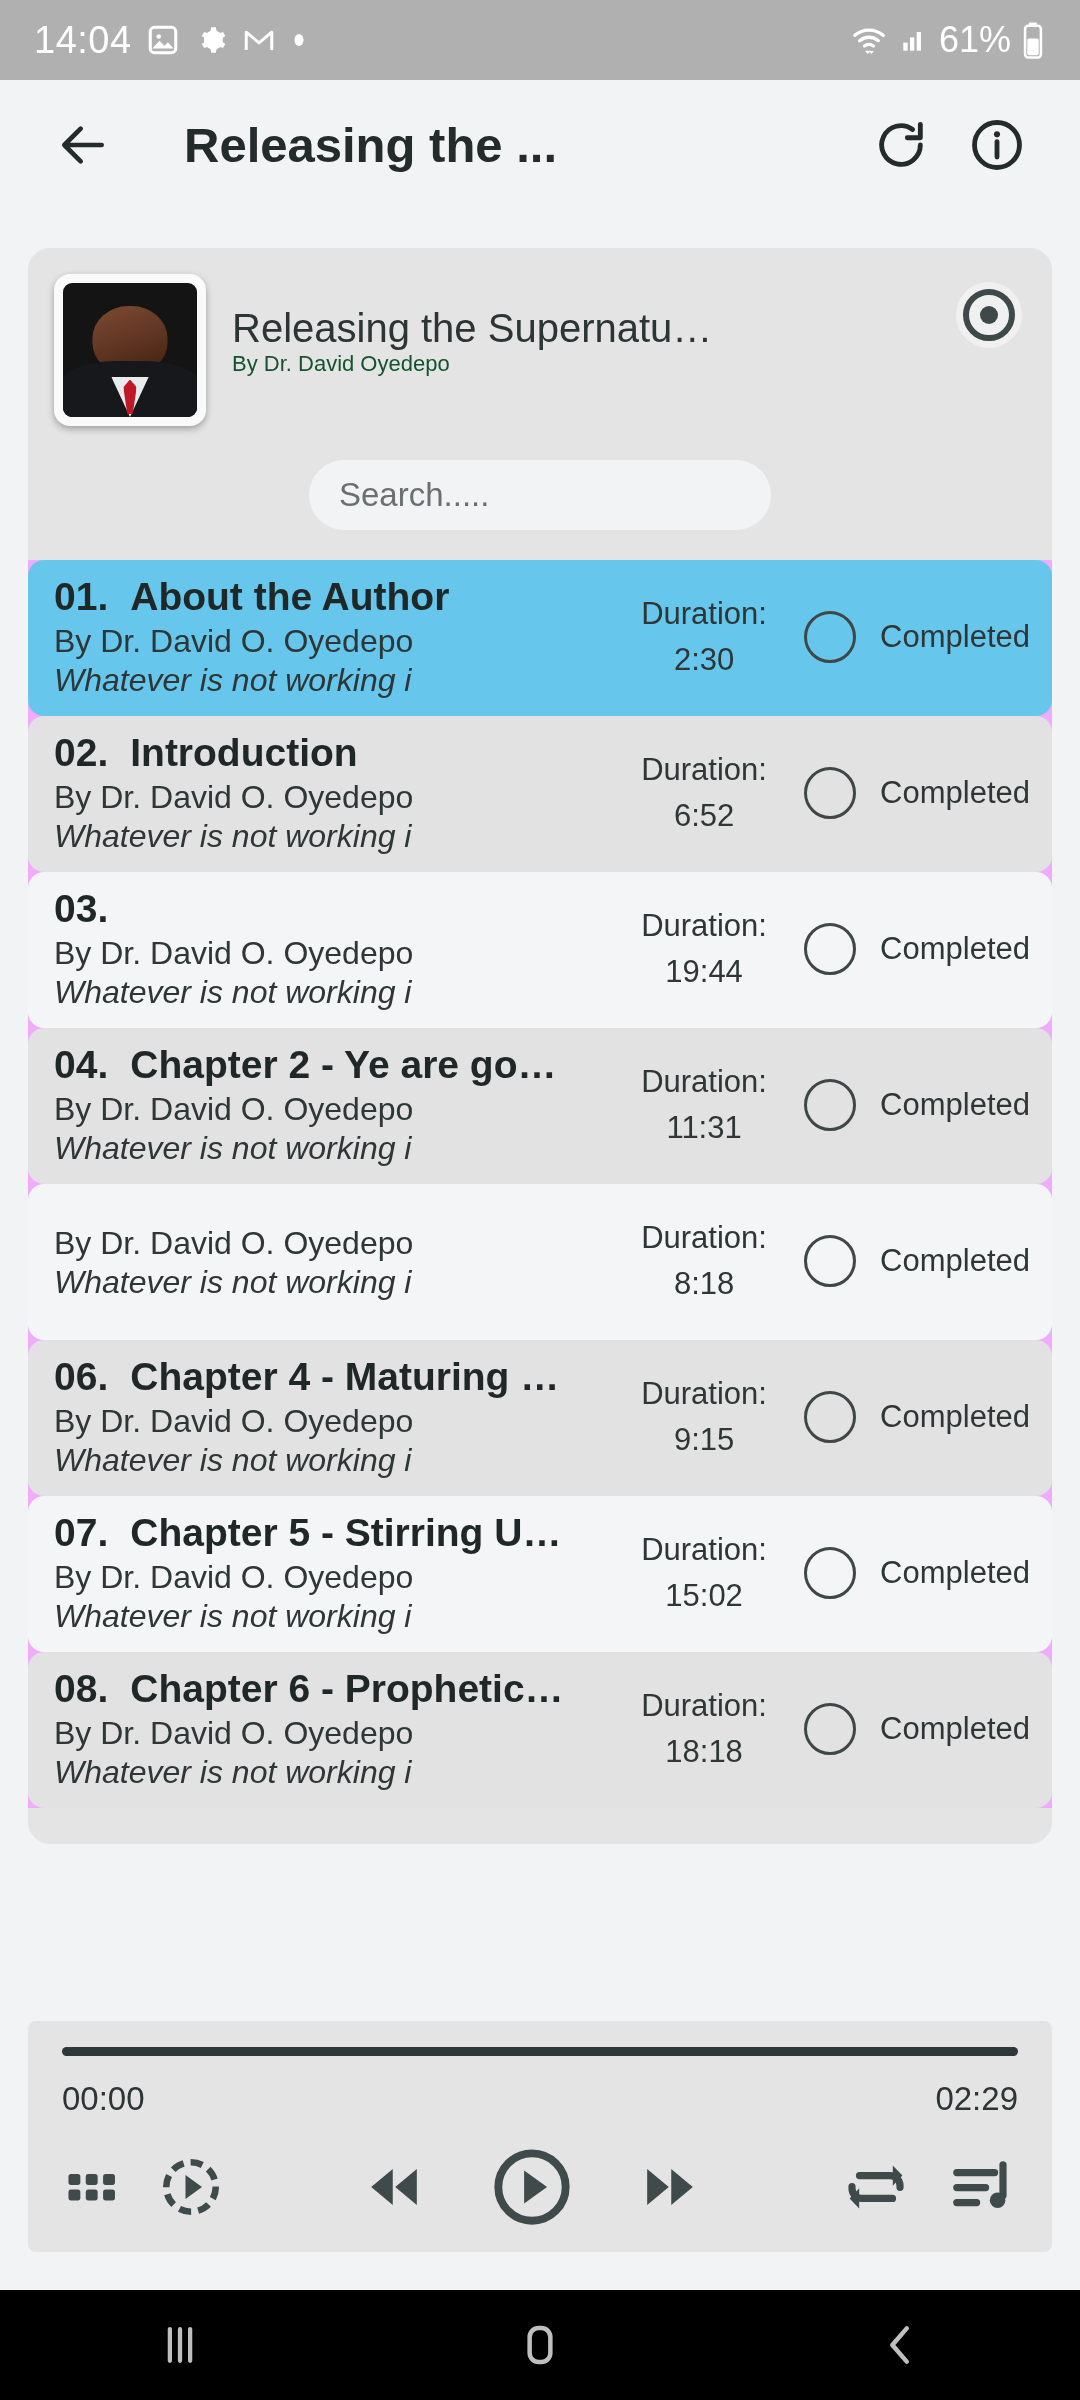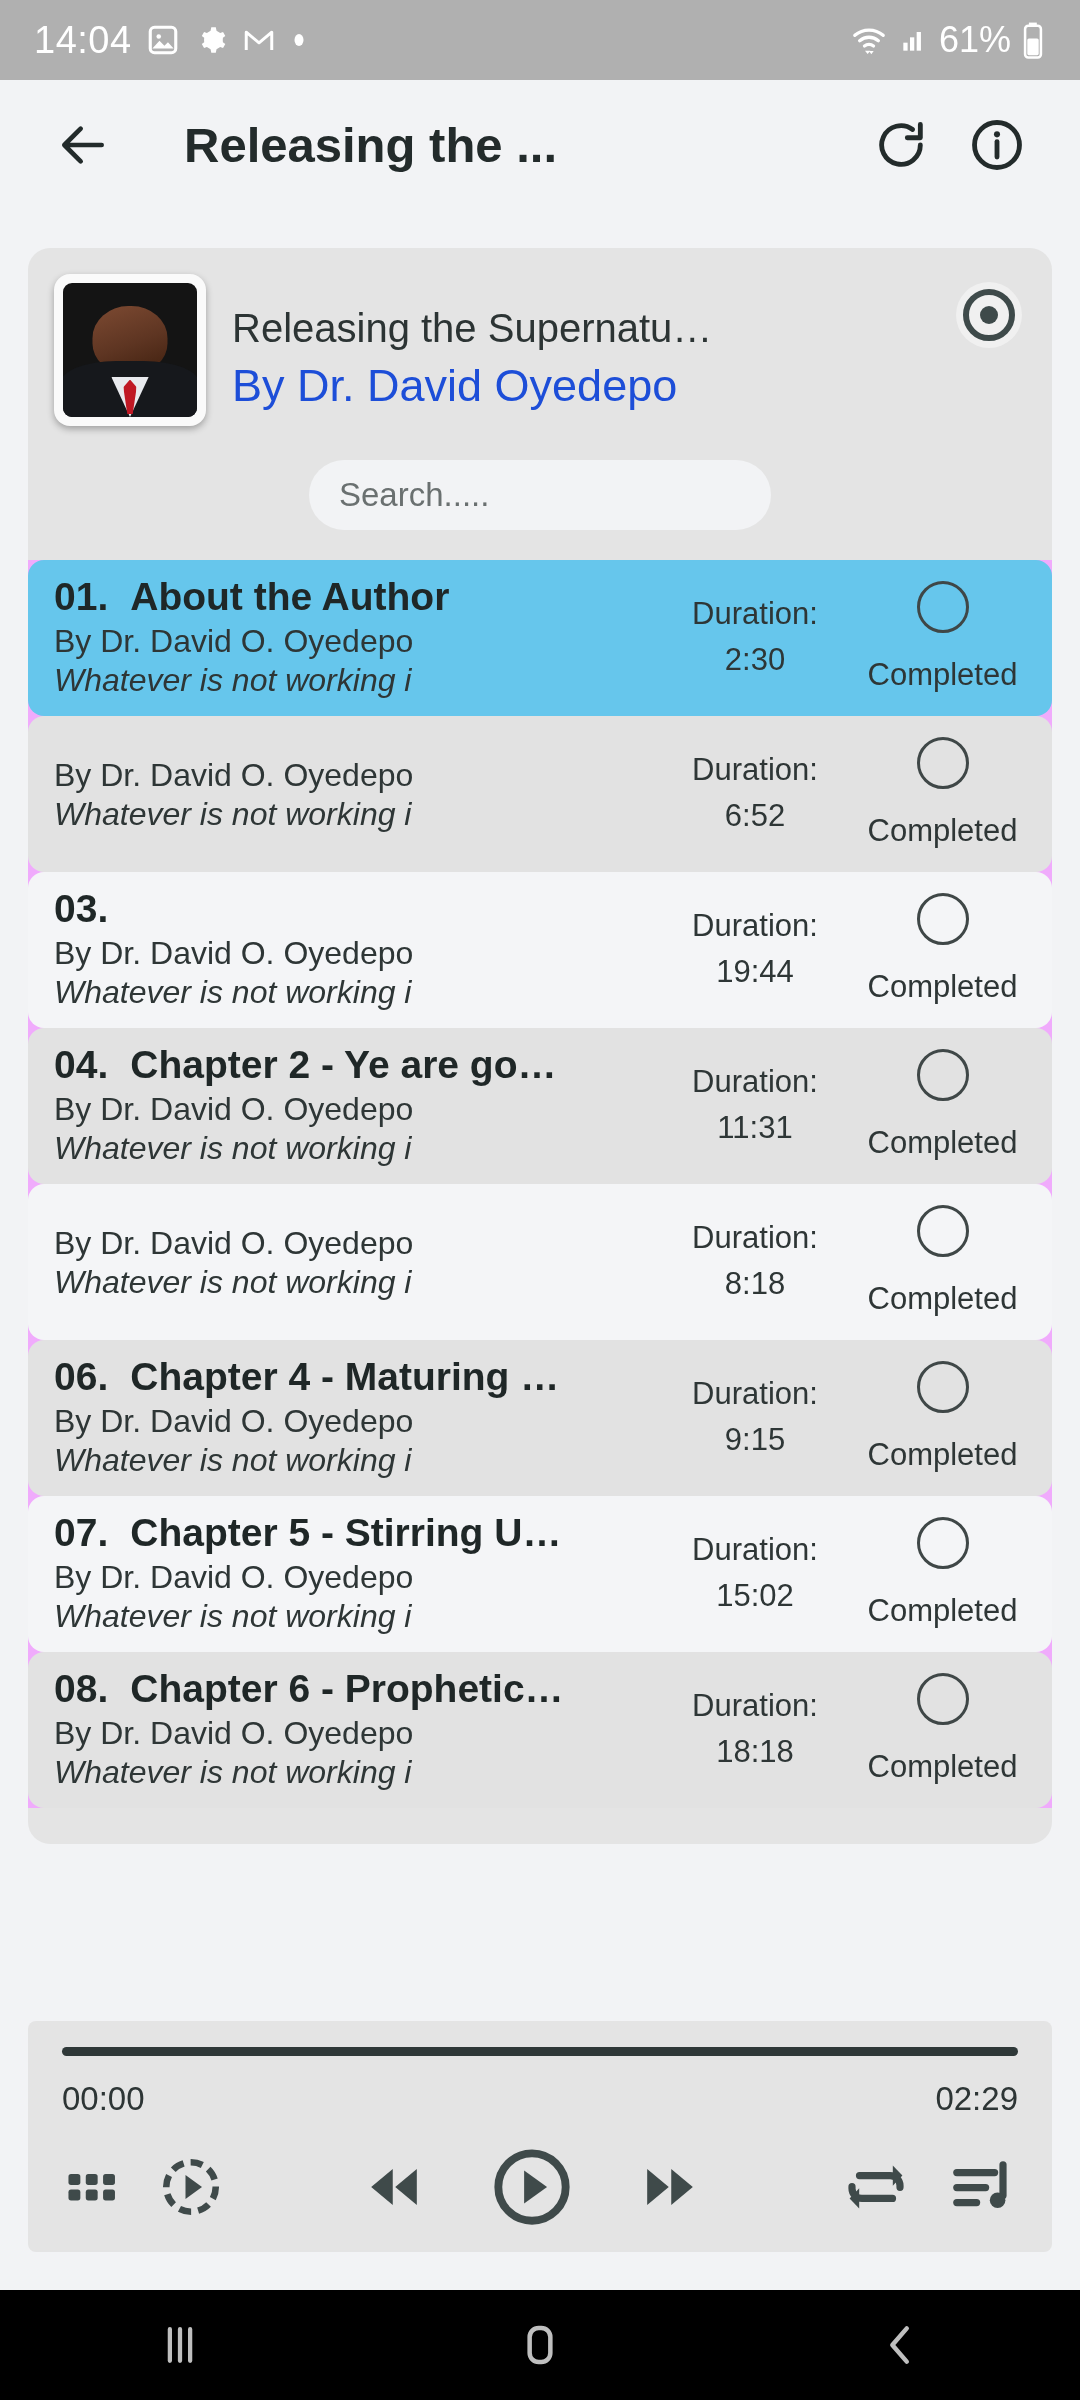--- a/index.html
+++ b/index.html
@@ -65,21 +65,21 @@
   }
   .cover-img .tie {
     position: absolute; bottom: 2%; left: 50%; transform: translateX(-50%);
     width: 10%; height: 26%; background: #c01824; clip-path: polygon(50% 0,100% 22%,70% 100%,30% 100%,0 22%);
   }
   .book-meta { flex: 1; padding-top: 32px; min-width: 0; }
   .book-title {
     font-size: 40px; font-weight: 400; color: #2c3434; white-space: nowrap;
     overflow: hidden; text-overflow: clip;
   }
-  .book-author { font-size: 45px; color: #1d4ed8; margin-top: 9px; }
+  .book-author { font-size: 22px; color: #14532d; }
   .record-btn {
     position: absolute; right: 30px; top: 34px;
     width: 66px; height: 66px; border-radius: 50%;
     background: #f0f0f0; display: flex; align-items: center; justify-content: center;
   }
   .record-ring {
     width: 52px; height: 52px; border-radius: 50%; border: 6px solid #3e4a4a;
     display: flex; align-items: center; justify-content: center;
   }
   .record-dot { width: 18px; height: 18px; border-radius: 50%; background: #3e4a4a; }
@@ -105,21 +105,21 @@
   .tr-title-row { display: flex; align-items: baseline; gap: 22px; white-space: nowrap; overflow: hidden; }
   .tr-num { font-size: 39px; font-weight: 700; color: #1f2727; }
   .tr-name { font-size: 39px; font-weight: 700; color: #1f2727; overflow: hidden; }
   .tr-author { font-size: 32px; color: #2e3636; margin-top: 4px; }
   .tr-desc { font-size: 32px; color: #2e3636; margin-top: 2px; font-style: italic; }
   .tr-dur {
     flex: 0 0 200px; display: flex; flex-direction: column;
     align-items: center; justify-content: center; font-size: 31px; color: #2e3636; line-height: 1.5;
   }
   .tr-status {
-    flex: 0 0 175px; display: flex; flex-direction: column;
+    flex: 0 0 175px; display: flex; 
     align-items: center; justify-content: center; gap: 24px;
   }
   .status-circle { width: 52px; height: 52px; border-radius: 50%; border: 3px solid #3f4747; }
   .status-label { font-size: 31px; color: #2e3636; }
 
   .list-footer { height: 36px; background: #e4e4e4; border-radius: 0 0 22px 22px; margin: 0 28px; }
 
   
   .player {
     margin: 22px 28px 0 28px; background: #e4e4e4; border-radius: 8px;
@@ -266,20 +266,24 @@
           <span>Duration:</span>
           <span>2:30</span>
         </div>
         <div class="tr-status">
           <div class="status-circle"></div>
           <div class="status-label">Completed</div>
         </div>
       </div>
       <div class="track even">
         <div class="tr-main">
+          <div class="tr-title-row">
+            <span class="tr-num">02.</span>
+            <span class="tr-name">Introduction</span>
+          </div>
           <div class="tr-author">By Dr. David O. Oyedepo</div>
           <div class="tr-desc">Whatever is not working i</div>
         </div>
         <div class="tr-dur">
           <span>Duration:</span>
           <span>6:52</span>
         </div>
         <div class="tr-status">
           <div class="status-circle"></div>
           <div class="status-label">Completed</div>

